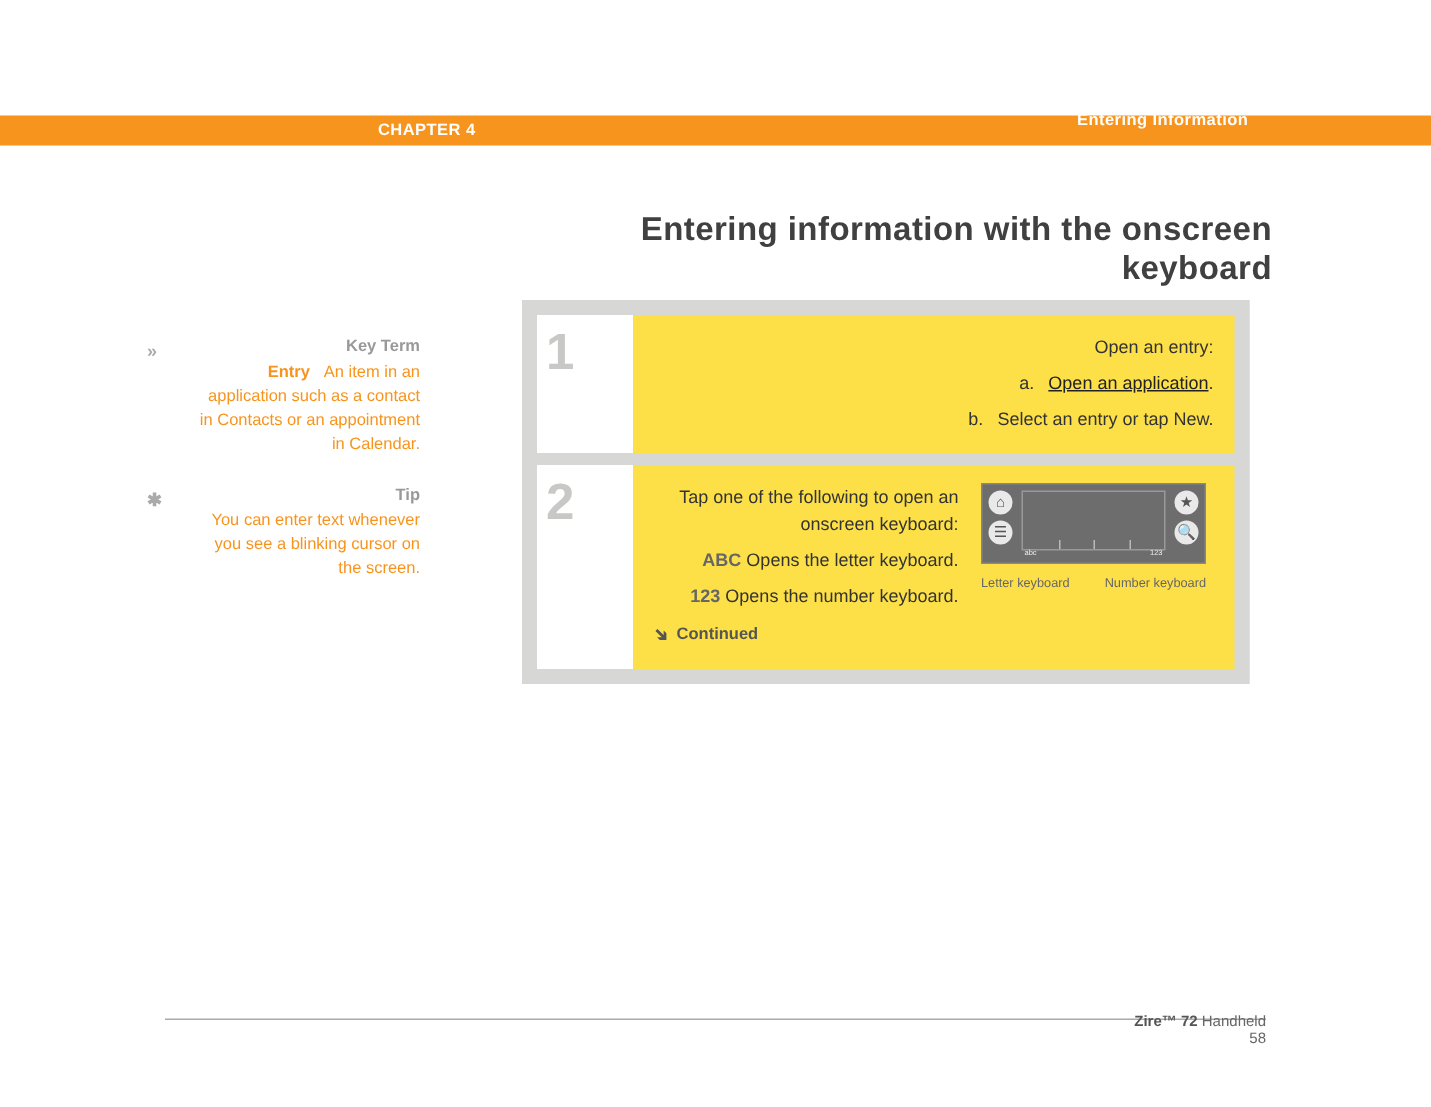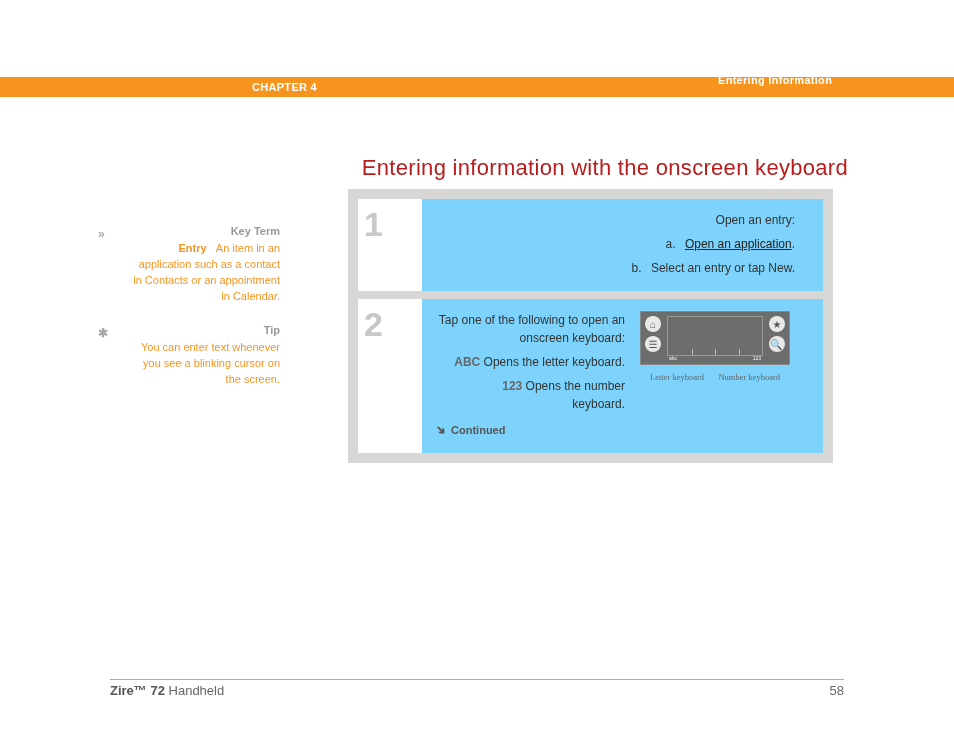--- a/index.html
+++ b/index.html
@@ -37,23 +37,23 @@
   .orange-bar .section { position:absolute; left:328px; }
 
   .content {
     position: absolute;
     top: 140px;
     left: 348px;
     width: 500px;
   }
   h1 {
     font-size: 22px;
-    font-weight: 400;
-    color: #b91c1c;
-    margin: 15px 0 8px 0;
+    font-weight: 700;
+    color: #404040;
+    margin: 0 0 8px 0;
     letter-spacing: 0.3px;
   }
   .intro {
     font-size: 12px;
     color: #444;
     line-height: 1.45;
     margin-bottom: 18px;
   }
 
   .sidebar {
@@ -112,22 +112,22 @@
     box-sizing: border-box;
   }
   .step-num {
     font-size: 34px;
     font-weight: 800;
     color: #c8c8c6;
     font-family: Arial, sans-serif;
   }
   .step-body {
     flex: 1;
-    background: #7dd3fc;
-    padding: 12px 28px 14px 14px;
+    background: #fde047;
+    padding: 12px 14px 14px 14px;
     font-size: 12px;
     color: #333;
     line-height: 1.5;
     display:flex;
   }
   .step-text { flex:1; }
   .sub { margin: 6px 0 0 0; }
   .sub-label { margin-right: 6px; }
   .link-under {
     font-weight: normal;
@@ -185,40 +185,41 @@
     position:absolute; bottom:2px; left:0; right:0;
     display:flex; justify-content:space-between;
     padding: 0 28px;
     font-size:5px; color:#eee;
   }
   .d-tick { position:absolute; bottom:0; height:6px; width:1px; background:#bbb; }
   .d-tick.l { left:25%; }
   .d-tick.m { left:50%; }
   .d-tick.r { left:75%; }
   .captions {
-    width:130px; margin-top:6px;
+    width:150px; margin-top:6px;
     display:flex; justify-content:space-between;
-    font-size:8.5px; color:#666;font-family:Liberation Serif, serif;
+    font-size:8.5px; color:#666;
   }
 
   .footer-line {
     position: absolute;
     left: 110px;
     right: 110px;
     bottom: 58px;
     border-top: 1px solid #aaa;
   }
   .footer {
     position: absolute;
     left: 110px; right: 110px;
     bottom: 40px;
     display: flex;
     justify-content: space-between;
-    font-size: 13px;
+    font-size: 10px;
     color: #666;
+    flex-direction: column;
   }
   .prod-bold { font-weight: bold; color:#555; }
 </style>
 </head>
 <body>
 
 <div class="page">
 
   <div class="orange-bar">
     <span class="chapter">CHAPTER 4</span>

